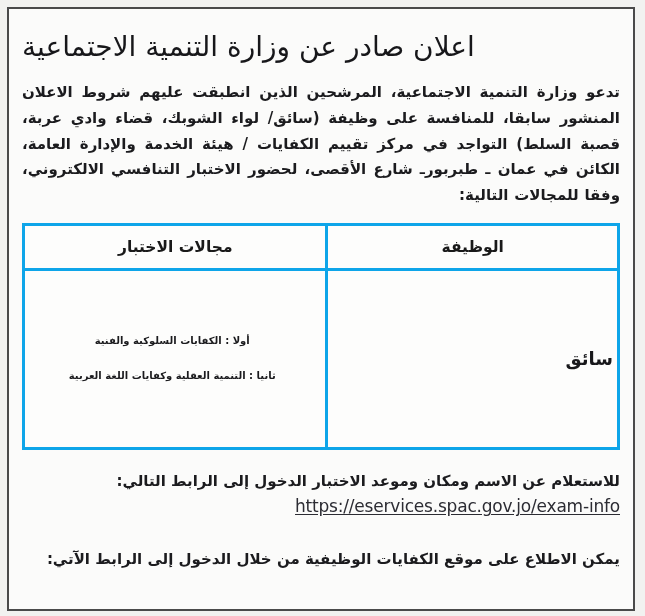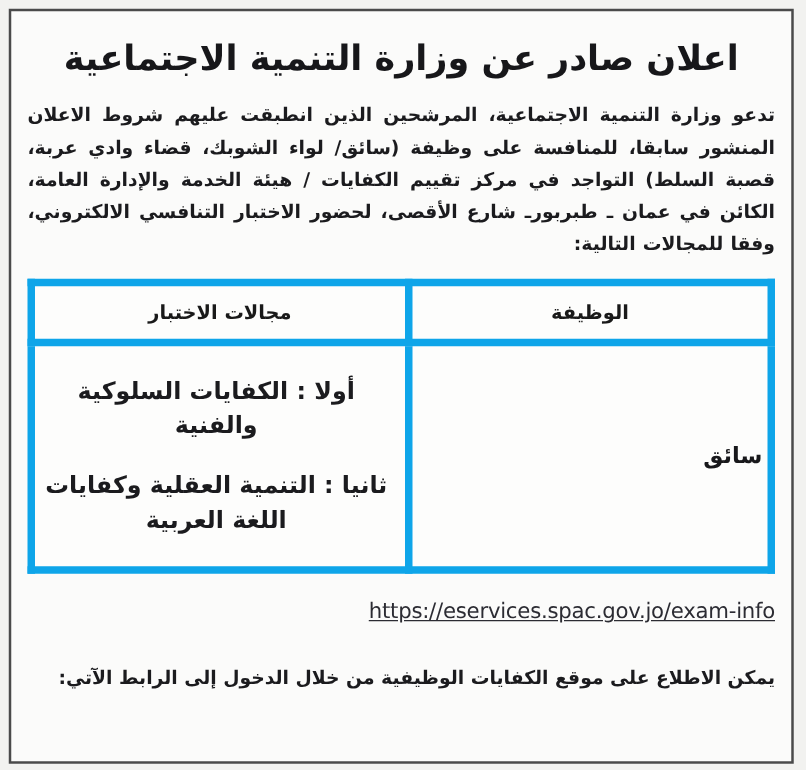--- a/index.html
+++ b/index.html
@@ -32,23 +32,23 @@
     left: 13px;
     right: 13px;
     top: 0;
     bottom: 0;
   }
 
   
   .doc-title {
     margin: 0;
     padding-top: 20px;
-    text-align: center;
+    text-align: left;
     font-size: 28px;
-    font-weight: bold;
+    font-weight: normal;
     color: #17171a;
     letter-spacing: 0px;
     line-height: 1.25;
     direction: rtl;
   }
 
   
   .intro-paragraph {
     margin: 0;
     padding-top: 16px;
@@ -66,21 +66,21 @@
   .exam-table {
     margin-top: 14px;
     width: 100%;
     border-collapse: collapse;
     direction: rtl;
     table-layout: fixed;
     background: #fdfdfc;
   }
   .exam-table th,
   .exam-table td {
-    border: 6px solid #0ea5e9;
+    border: 3px solid #0ea5e9;
     vertical-align: middle;
   }
   .exam-table th {
     height: 38px;
     font-size: 15.5px;
     font-weight: bold;
     color: #191919;
     text-align: center;
     padding: 2px 6px;
   }
@@ -93,21 +93,21 @@
     font-weight: bold;
     color: #18181b;
     padding: 4px;
   }
   .cell-areas {
     height: 168px;
     padding: 4px 14px 4px 8px;
     text-align: center;
   }
   .area-line {
-    font-size: 19px;
+    font-size: 10px;
     font-weight: bold;
     color: #1b1b1e;
     line-height: 1.45;
     margin: 0;
   }
   .area-line + .area-line { margin-top: 20px; }
 
   
   .link-block { margin-top: 32px; direction: rtl; }
   .link-block:first-of-type { margin-top: 20px; }
@@ -158,20 +158,21 @@
           <td class="cell-job">سائق</td>
           <td class="cell-areas">
             <p class="area-line">أولا : الكفايات السلوكية والفنية</p>
             <p class="area-line">ثانيا : التنمية العقلية وكفايات اللغة العربية</p>
           </td>
         </tr>
       </tbody>
     </table>
 
     <div class="link-block">
+      <div class="link-label">للاستعلام عن الاسم ومكان وموعد الاختبار الدخول إلى الرابط التالي:</div>
       <a class="link-url" href="#">https://eservices.spac.gov.jo/exam-info</a>
     </div>
 
     <div class="link-block">
       <div class="link-label">يمكن الاطلاع على موقع الكفايات الوظيفية من خلال الدخول إلى الرابط الآتي:</div>
     </div>
 
   </div>
 </div>
 

